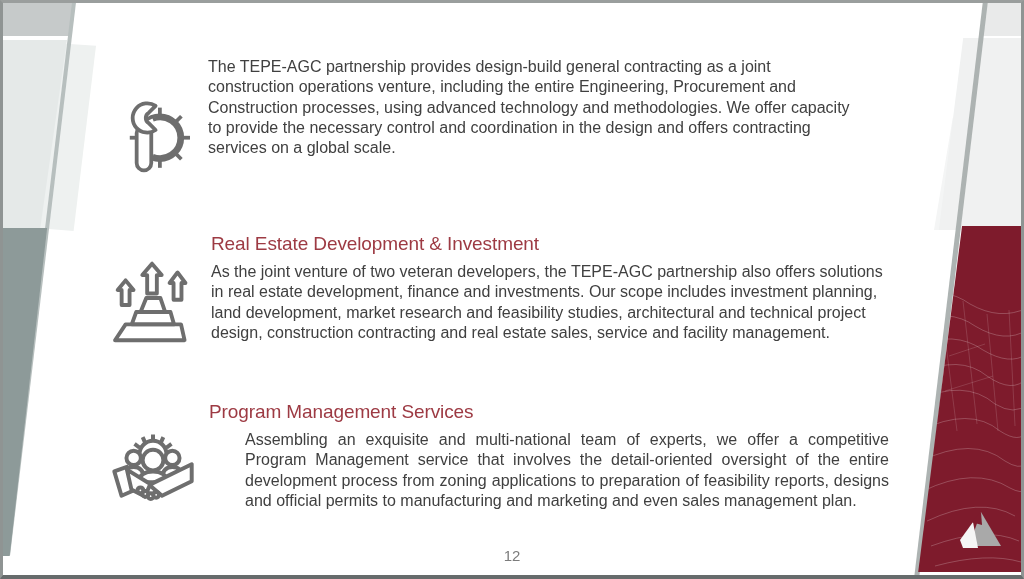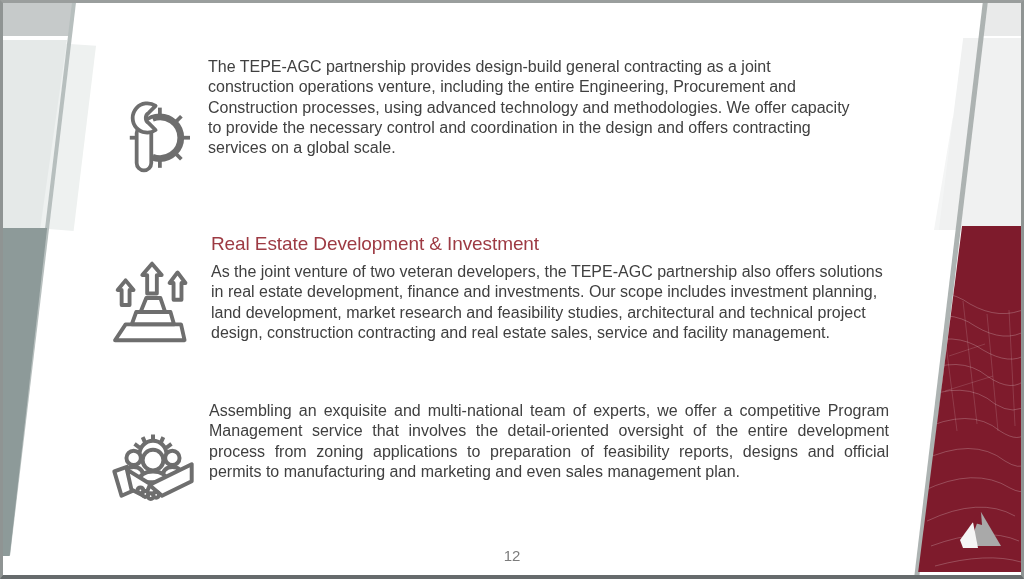--- a/index.html
+++ b/index.html
@@ -35,21 +35,21 @@
     transform-origin:top center; transform:rotate(6.8deg); }
   .maroon-wedge { left:915px; top:226px; width:107px; height:346px; background:#7e1b2c;
     clip-path:polygon(44% 0,100% 0,100% 100%,3% 100%); z-index:2; }
   .maroon-wedge svg.topo { position:absolute; inset:0; width:100%; height:100%; }
   .pyramid-logo { position:absolute; left:44px; top:284px; width:44px; height:40px; }
   
   .section-icon { position:absolute; z-index:5; }
   .section-text { position:absolute; z-index:5; }
   .svc-title { font-size:19px; color:#9d3a43; letter-spacing:-0.1px; margin:0 0 7px 0; font-weight:400; }
   .svc-body  { font-size:16px; line-height:20.3px; color:#404040; margin:0; }
-  .svc-body.justify { text-align:justify; }
+  .svc-body.justify { text-align:justify;margin-left:36px; }
   #icon-1 { left:110px; top:92px;  width:86px; height:88px; }
   #text-1 { left:208px; top:57px;  width:648px; }
   #icon-2 { left:108px; top:258px; width:88px; height:94px; }
   #text-2 { left:211px; top:233px; width:680px; }
   #icon-3 { left:108px; top:428px; width:90px; height:94px; }
   #text-3 { left:209px; top:401px; width:680px; }
   .page-number { position:absolute; left:0; right:0; top:547px; text-align:center;
     font-size:15px; color:#7c7c7c; z-index:5; }
   .ic { width:100%; height:100%; }
   .ic path, .ic circle, .ic rect, .ic line { stroke:#6e6e6e; stroke-width:4.4; fill:none;
@@ -156,18 +156,19 @@
     <path class="fw" d="M93,38 L93,57 L60,73 L46,61 Z"></path>
     <path class="fw" d="M7,46 L21,41 L29,67 L15,73 Z"></path>
     <path class="fw" d="M21,44 L47,60 L41,74 L26,66 Z"></path>
     <circle class="fw" cx="36" cy="67" r="3.2"></circle>
     <circle class="fw" cx="41.5" cy="71" r="3.2"></circle>
     <circle class="fw" cx="47.5" cy="73.5" r="3.2"></circle>
     <circle class="fw" cx="53.5" cy="72" r="3.2"></circle>
   </svg>
 </div>
 <div class="section-text" id="text-3">
+  <h2 class="svc-title">Program Management Services</h2>
   <p class="svc-body justify">Assembling an exquisite and multi-national team of experts, we offer a competitive Program Management service that involves the detail-oriented oversight of the entire development process from zoning applications to preparation of feasibility reports, designs and official permits to manufacturing and marketing  and even sales management plan.</p>
 </div>
 
 <div class="page-number">12</div>
 
 <div class="frame"></div>
 
 </body></html>

